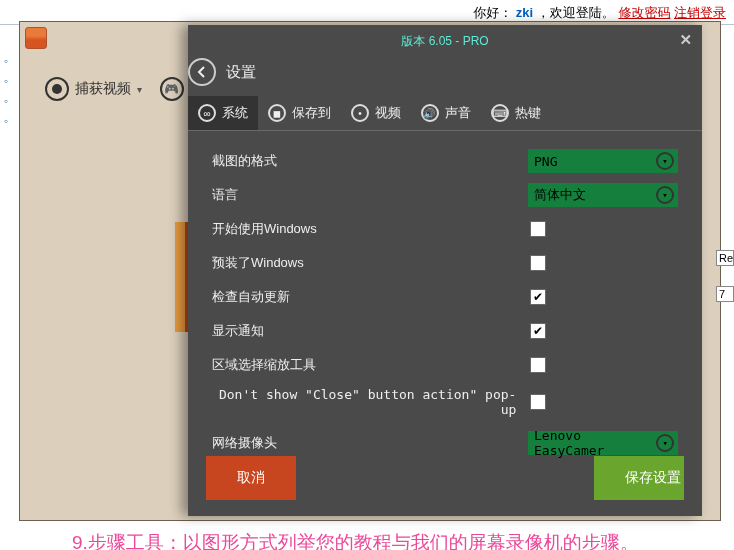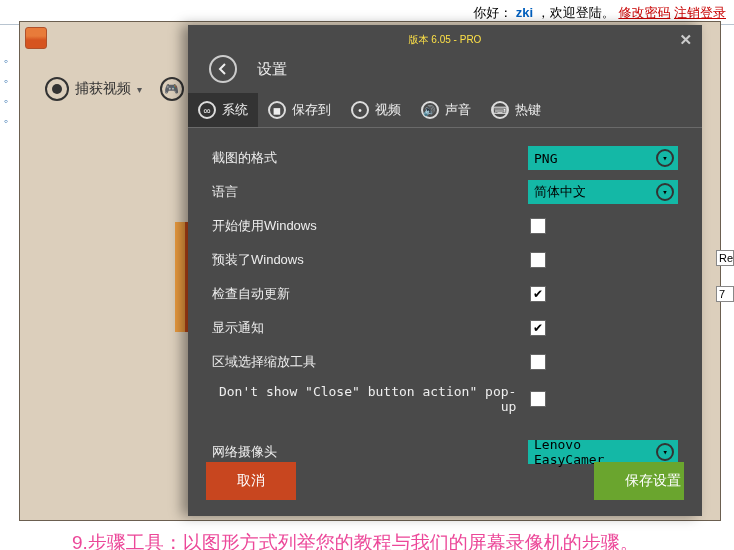--- a/index.html
+++ b/index.html
@@ -20,41 +20,41 @@
   .tb-btn { display: flex; align-items: center; gap: 6px; }
   .circ-icon { width: 24px; height: 24px; border: 2px solid #333; border-radius: 50%; display: flex; align-items: center; justify-content: center; }
   .circ-icon .dot-in { width: 10px; height: 10px; background: #333; border-radius: 50%; }
   .tb-label { color: #333; font-size: 14px; }
   .chev { font-size: 10px; color: #555; }
   .game-ic { width: 24px; height: 24px; border: 2px solid #333; border-radius: 50%; display: flex; align-items: center; justify-content: center; font-size: 12px; }
 
   .orange-block { position: absolute; left: 155px; top: 200px; width: 35px; height: 110px; background: #c04718; border-left: 10px solid #e89a3f; }
 
   .modal { position: absolute; left: 188px; top: 25px; width: 514px; height: 491px; background: #4a4a4a; box-shadow: -6px 0 12px rgba(0,0,0,.4); color: #eee; font-family: "SimSun","Microsoft YaHei",sans-serif; }
-  .modal-title { text-align: center; padding: 8px 0 4px; color: #fde047; font-size: 10px; }
+  .modal-title { text-align: center; padding: 8px 0 4px; color: #5eead4; font-size: 12px; }
   .close-x { position: absolute; right: 10px; top: 6px; color: #ccc; font-size: 15px; cursor: pointer; font-weight: bold; }
 
-  .modal-head { display: flex; align-items: center; gap: 20px; padding: 4px 10px 10px 10px; margin-left: 11px; }
+  .modal-head { display: flex; align-items: center; gap: 10px; padding: 4px 10px 10px 0; }
   .back-btn { width: 28px; height: 28px; border: 2px solid #ccc; border-radius: 50%; display: flex; align-items: center; justify-content: center; color: #eee; cursor: pointer; }
   .head-title { font-size: 15px; color: #eee; }
 
   .tab-row { display: flex; align-items: center; border-bottom: 1px solid #6a6a6a; }
   .tab { display: flex; align-items: center; gap: 6px; padding: 8px 10px; color: #eee; font-size: 13px; cursor: pointer; }
   .tab.active { background: #333; }
   .tab .ic { width: 18px; height: 18px; border: 2px solid #ddd; border-radius: 50%; display: flex; align-items: center; justify-content: center; font-size: 10px; }
 
   .form-area { padding: 18px 24px 0 24px; }
   .row { display: flex; align-items: center; justify-content: space-between; gap: 14px; margin-bottom: 10px; min-height: 24px; }
   .row-label { color: #eee; font-size: 13px; text-align: right; }
-  .select { width: 150px; height: 24px; background: #14b8a6; color: #000; display: flex; align-items: center; justify-content: space-between; padding: 0 4px 0 6px; font-family: monospace; font-size: 13px; }
+  .select { width: 150px; height: 24px; background: #15803d; color: #000; display: flex; align-items: center; justify-content: space-between; padding: 0 4px 0 6px; font-family: monospace; font-size: 13px; }
   .sel-arrow { width: 18px; height: 18px; border: 2px solid #333; border-radius: 50%; display: flex; align-items: center; justify-content: center; font-size: 9px; }
   .chk { width: 16px; height: 16px; background: #fff; border: 1px solid #666; display: flex; align-items: center; justify-content: center; font-size: 12px; color: #000; margin-right: 132px; }
 
   .btn-row { position: absolute; left: 0; bottom: 0; width: 100%; display: flex; justify-content: space-between; padding: 12px 18px 16px 18px; }
-  .btn { width: 90px; height: 38px; display: flex; align-items: center; justify-content: center; font-size: 14px; cursor: pointer; border: none; color: #fff; text-align: right; }
+  .btn { width: 90px; height: 44px; display: flex; align-items: center; justify-content: center; font-size: 14px; cursor: pointer; border: none; color: #fff; text-align: right; }
   .btn-cancel { background: #c8461f; }
   .btn-save { background: #6aa52e; padding-left: 28px; }
 
   .bottom-text { position: absolute; left: 28px; top: 530px; font-size: 19px; color: #ec4899; margin-left: 44px; }
 
   .right-sliver { position: absolute; right: 0; top: 250px; width: 18px; display: flex; flex-direction: column; gap: 20px; justify-content: flex-end; }
   .sliver-box { background: #fff; border: 1px solid #888; font-size: 11px; padding: 1px 2px; color: #000; }
 </style>
 </head>
 <body>
@@ -163,21 +163,21 @@
       <div class="chk">✔</div>
     </div>
     <div class="row">
       <span class="row-label">区域选择缩放工具</span>
       <div class="chk"></div>
     </div>
     <div class="row">
       <span class="row-label" style="font-family:monospace">Don't show "Close" button action" pop-up</span>
       <div class="chk"></div>
     </div>
-    <div class="row" style="margin-top:26px">
+    <div class="row" style="margin-top:14px">
       <span class="row-label">网络摄像头</span>
       <div class="select">
         <span>Lenovo EasyCamer</span>
         <div class="sel-arrow">▾</div>
       </div>
     </div>
   </div>
 
   <div class="btn-row">
     <button class="btn btn-cancel">取消</button>

